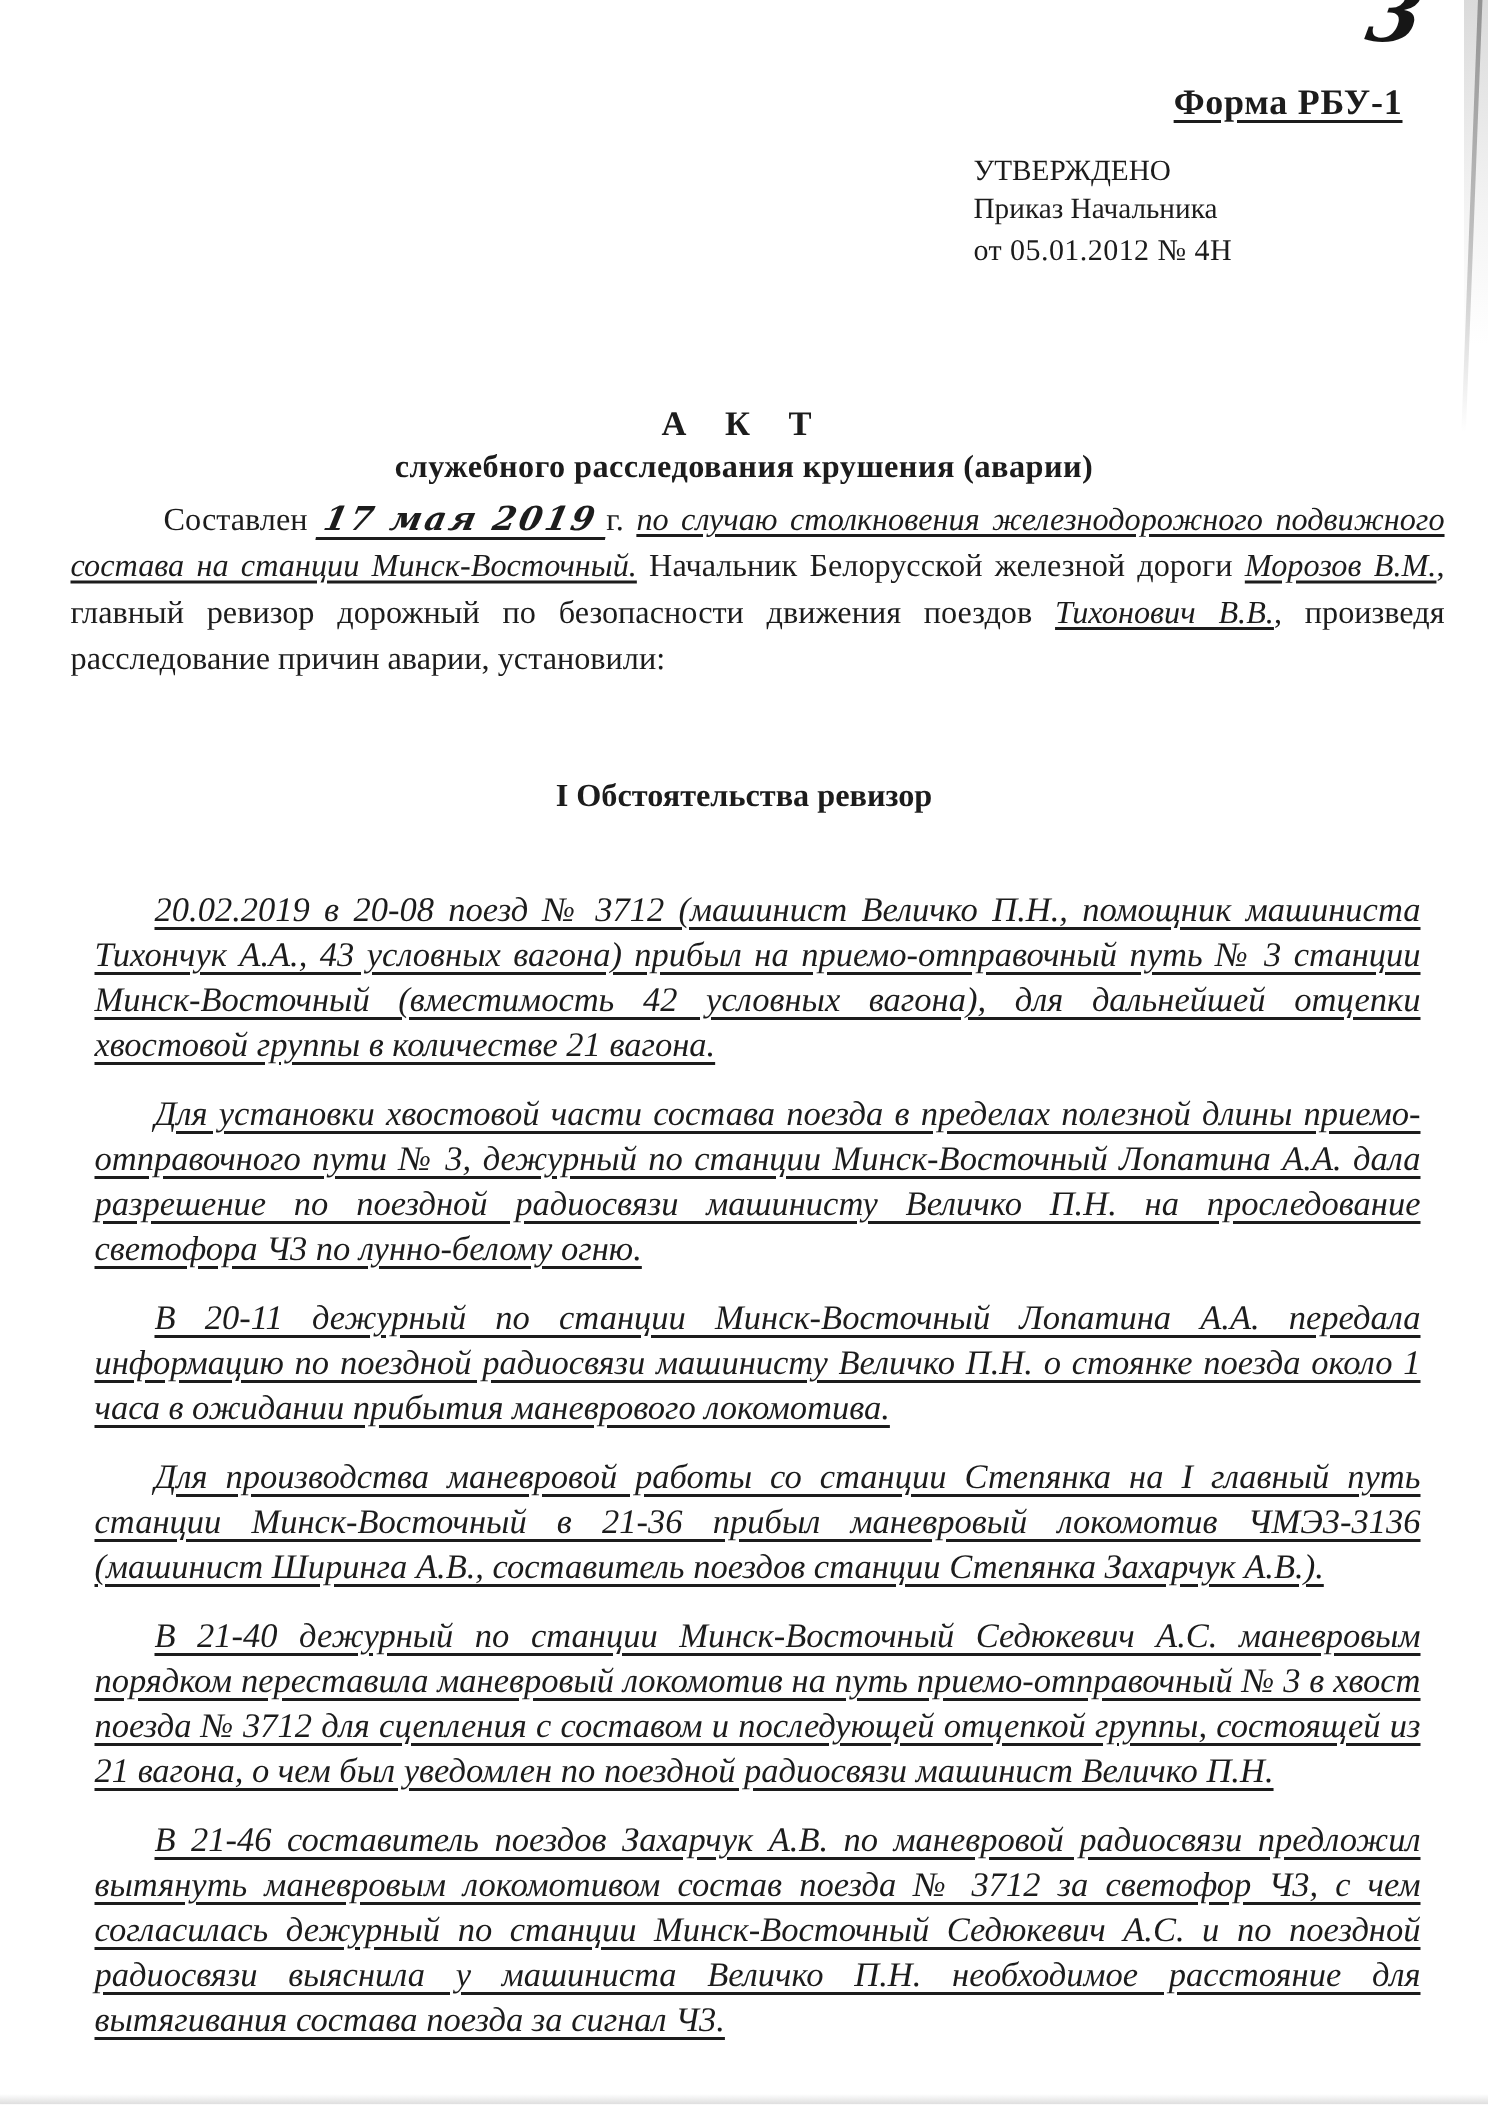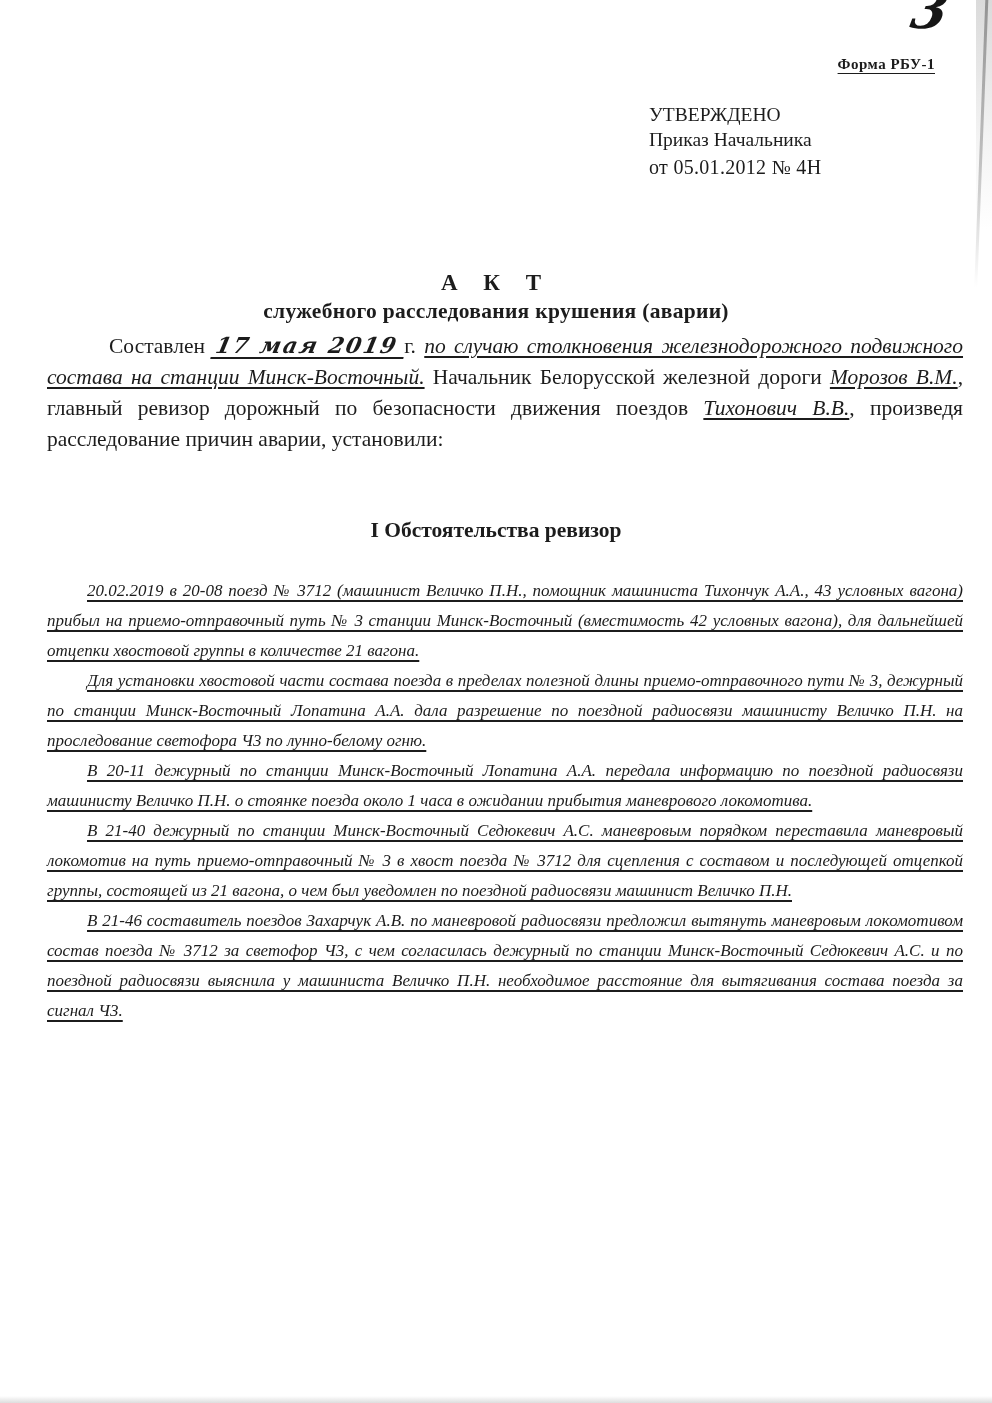--- a/index.html
+++ b/index.html
@@ -37,21 +37,21 @@
     position: absolute; top: -16px; right: 44px;
     font-family: "DejaVu Serif", serif;
     font-style: italic; font-weight: bold;
     font-size: 52px; line-height: 52px;
     transform: skewX(-10deg);
     color: #161616;
   }
 
   .form-label {
     position: absolute; top: 56px; right: 57px;
-    font-size: 15px; font-weight: 600;
+    font-size: 24px; font-weight: 600;
     text-decoration: underline;
     text-underline-offset: 4px;
     letter-spacing: .5px;
   }
 
   .approval {
     position: absolute; left: 649px; top: 102px;
     font-size: 19.5px; line-height: 25px;
   }
   .approval .order {
@@ -92,23 +92,23 @@
   .section-heading {
     position: absolute; top: 518px; left: 0; width: 100%;
     margin: 0; text-align: center;
     font-size: 21.5px; font-weight: bold;
   }
 
   .narrative {
     position: absolute; top: 576px; left: 47px; width: 916px;
   }
   .narrative p {
-    margin: 0;
+    margin: 16px;
     font-style: italic;
-    font-size: 17px; line-height: 30px;
+    font-size: 23px; line-height: 30px;
     text-align: justify; text-indent: 40px;
   }
   .narrative p span {
     text-decoration: underline;
     text-underline-offset: 3.5px;
     text-decoration-thickness: 1.5px;
   }
 </style>
 </head>
 <body>
@@ -135,17 +135,18 @@
   </div>
 
   <p class="intro"><span>Составлен </span><span class="hw">17 мая 2019</span><span>г. </span><span class="itu">по случаю столкновения железнодорожного подвижного состава на станции Минск-Восточный.</span><span> Начальник Белорусской железной дороги </span><span class="itu">Морозов В.М.</span><span>, главный ревизор дорожный по безопасности движения поездов </span><span class="itu">Тихонович В.В.</span><span>, произведя расследование причин аварии, установили:</span></p>
 
   <h3 class="section-heading">I Обстоятельства ревизор</h3>
 
   <div class="narrative">
     <p><span>20.02.2019 в 20-08 поезд № 3712 (машинист Величко П.Н., помощник машиниста Тихончук А.А., 43 условных вагона) прибыл на приемо-отправочный путь № 3 станции Минск-Восточный (вместимость 42 условных вагона), для дальнейшей отцепки хвостовой группы в количестве 21 вагона.</span></p>
     <p><span>Для установки хвостовой части состава поезда в пределах полезной длины приемо-отправочного пути № 3, дежурный по станции Минск-Восточный Лопатина А.А. дала разрешение по поездной радиосвязи машинисту Величко П.Н. на проследование светофора Ч3 по лунно-белому огню.</span></p>
     <p><span>В 20-11 дежурный по станции Минск-Восточный Лопатина А.А. передала информацию по поездной радиосвязи машинисту Величко П.Н. о стоянке поезда около 1 часа в ожидании прибытия маневрового локомотива.</span></p>
+    <p><span>Для производства маневровой работы со станции Степянка на I главный путь станции Минск-Восточный в 21-36 прибыл маневровый локомотив ЧМЭ3-3136 (машинист Ширинга А.В., составитель поездов станции Степянка Захарчук А.В.).</span></p>
     <p><span>В 21-40 дежурный по станции Минск-Восточный Седюкевич А.С. маневровым порядком переставила маневровый локомотив на путь приемо-отправочный № 3 в хвост поезда № 3712 для сцепления с составом и последующей отцепкой группы, состоящей из 21 вагона, о чем был уведомлен по поездной радиосвязи машинист Величко П.Н.</span></p>
     <p><span>В 21-46 составитель поездов Захарчук А.В. по маневровой радиосвязи предложил вытянуть маневровым локомотивом состав поезда № 3712 за светофор Ч3, с чем согласилась дежурный по станции Минск-Восточный Седюкевич А.С. и по поездной радиосвязи выяснила у машиниста Величко П.Н. необходимое расстояние для вытягивания состава поезда за сигнал Ч3.</span></p>
   </div>
 
 </div>
 
 </body></html>

